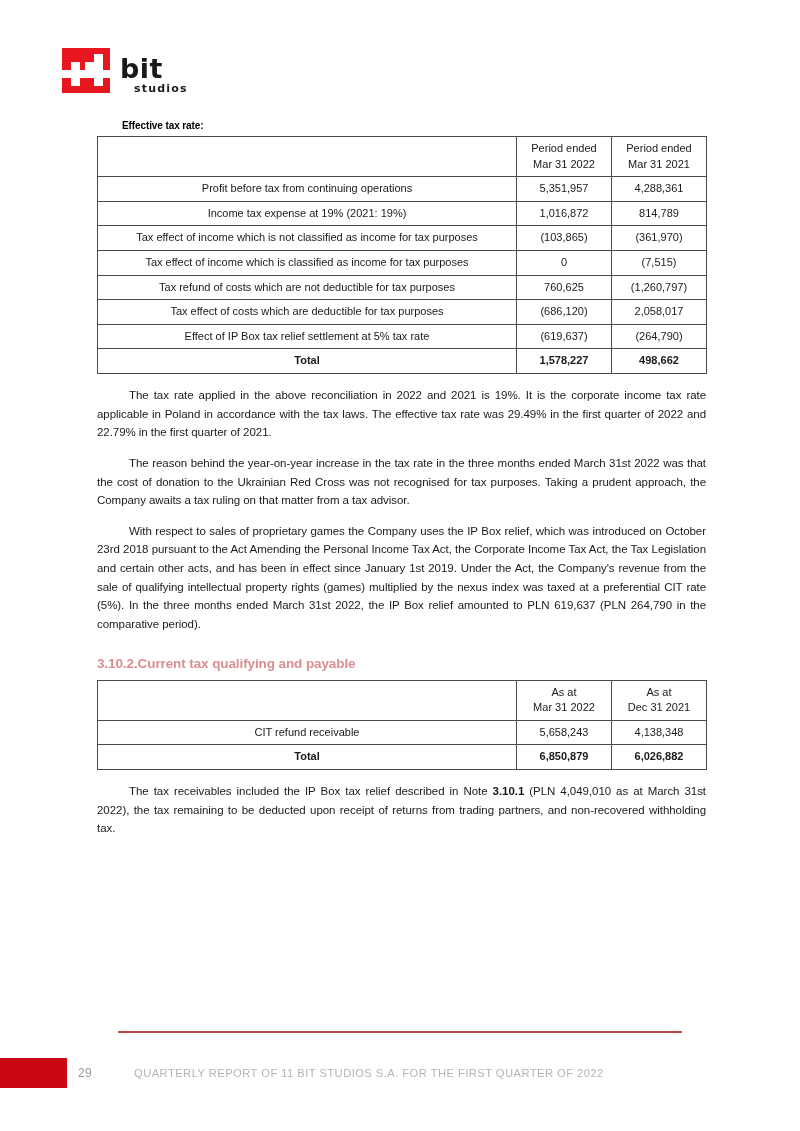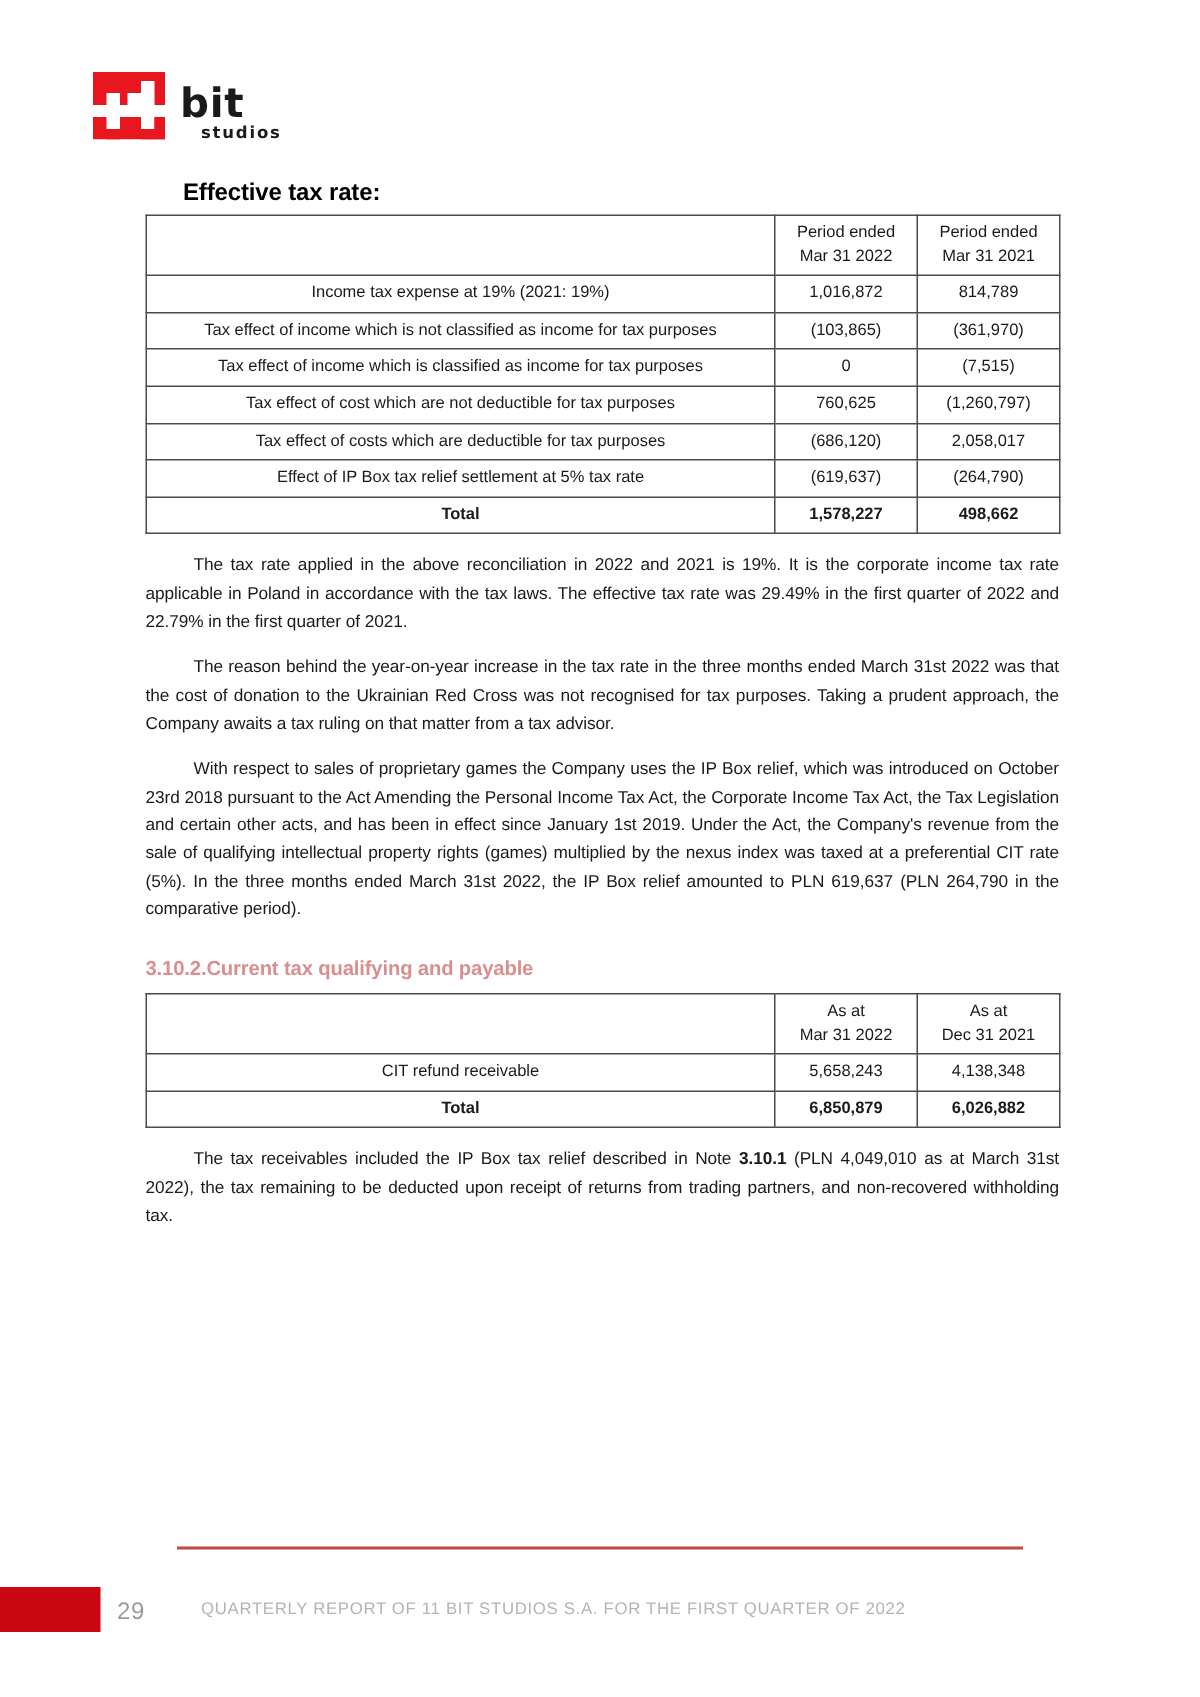--- a/index.html
+++ b/index.html
@@ -43,21 +43,21 @@
 
   
   .content {
     position: absolute;
     left: 97px;
     top: 120px;
     width: 609px;
   }
 
   .tbl-caption {
-    font-size: 16px;
+    font-size: 10px;
     font-weight: bold;
     color: #000;
     padding-left: 25px;
     margin-bottom: 5px;
     letter-spacing: -0.1px;
   }
 
   
   table.fin {
     width: 609px;
@@ -124,21 +124,21 @@
     left: 0;
     top: 1058px;
     width: 67px;
     height: 30px;
     background: #ca0813;
   }
   .footer-pagenum {
     position: absolute;
     left: 78px;
     top: 1066px;
-    font-size: 16px;
+    font-size: 12px;
     color: #9b9b9b;
     letter-spacing: 0.4px;
   }
   .footer-text {
     position: absolute;
     left: 134px;
     top: 1067px;
     font-size: 11.2px;
     color: #b4b4b4;
     letter-spacing: 0.45px;
@@ -182,36 +182,41 @@
             <span>Period ended</span><br>
             <span>Mar 31 2022</span>
           </td>
           <td class="hdr">
             <span>Period ended</span><br>
             <span>Mar 31 2021</span>
           </td>
         </tr>
 
         <tr>
+          <td>Profit before tax from continuing operations</td>
+          <td class="num">5,351,957</td>
+          <td class="num">4,288,361</td>
+        </tr>
+        <tr>
           <td>Income tax expense at 19% (2021: 19%)</td>
           <td class="num">1,016,872</td>
           <td class="num">814,789</td>
         </tr>
         <tr>
           <td>Tax effect of income which is not classified as income for tax purposes</td>
           <td class="num">(103,865)</td>
           <td class="num">(361,970)</td>
         </tr>
         <tr>
           <td>Tax effect of income which is classified as income for tax purposes</td>
           <td class="num">0</td>
           <td class="num">(7,515)</td>
         </tr>
         <tr>
-          <td>Tax effect of cost which are not deductible for tax purposes</td>
+          <td>Tax refund of costs which are not deductible for tax purposes</td>
           <td class="num">760,625</td>
           <td class="num">(1,260,797)</td>
         </tr>
         <tr>
           <td>Tax effect of costs which are deductible for tax purposes</td>
           <td class="num">(686,120)</td>
           <td class="num">2,058,017</td>
         </tr>
         <tr>
           <td>Effect of IP Box tax relief settlement at 5% tax rate</td>

